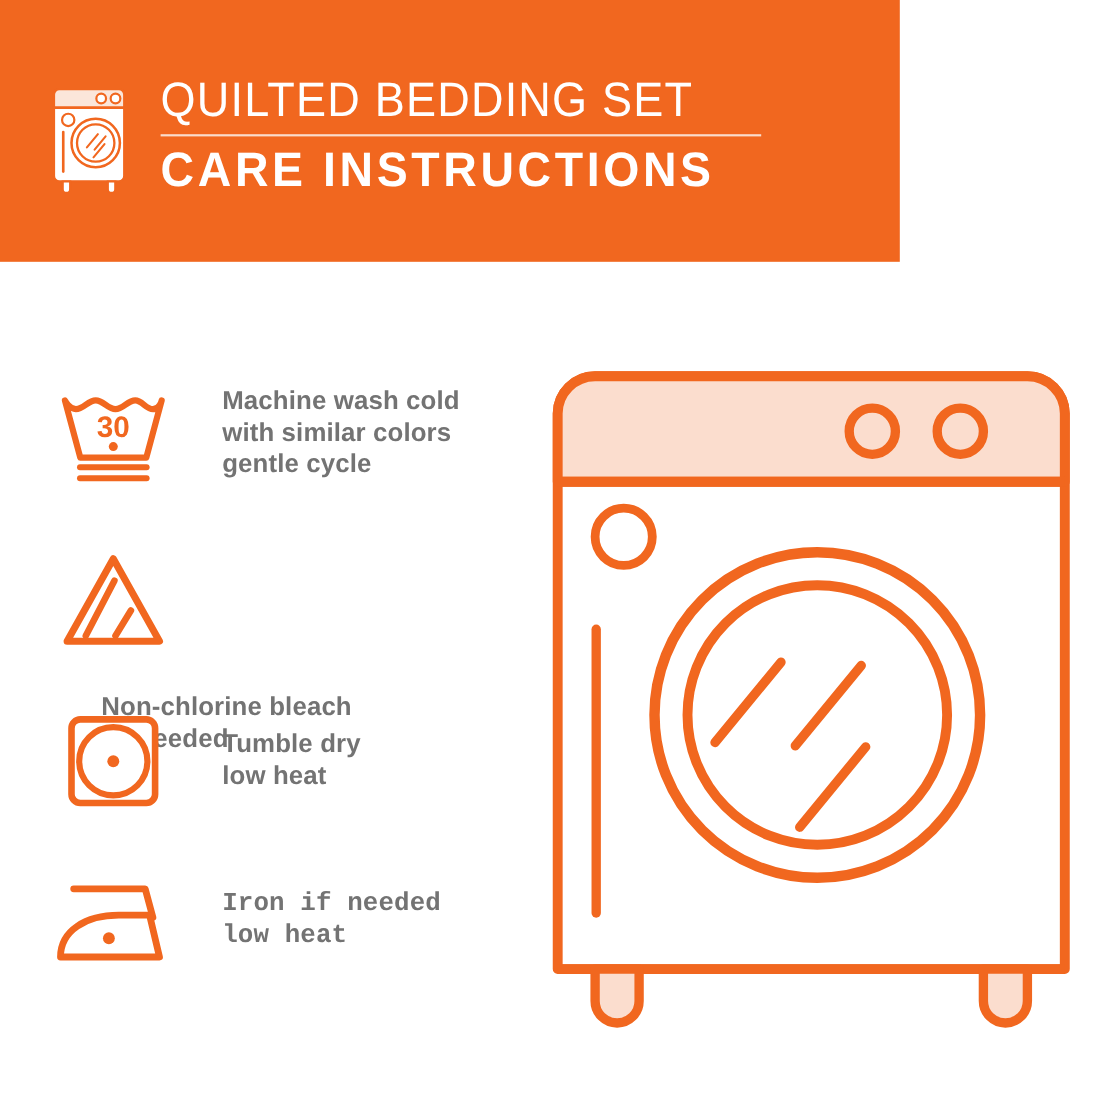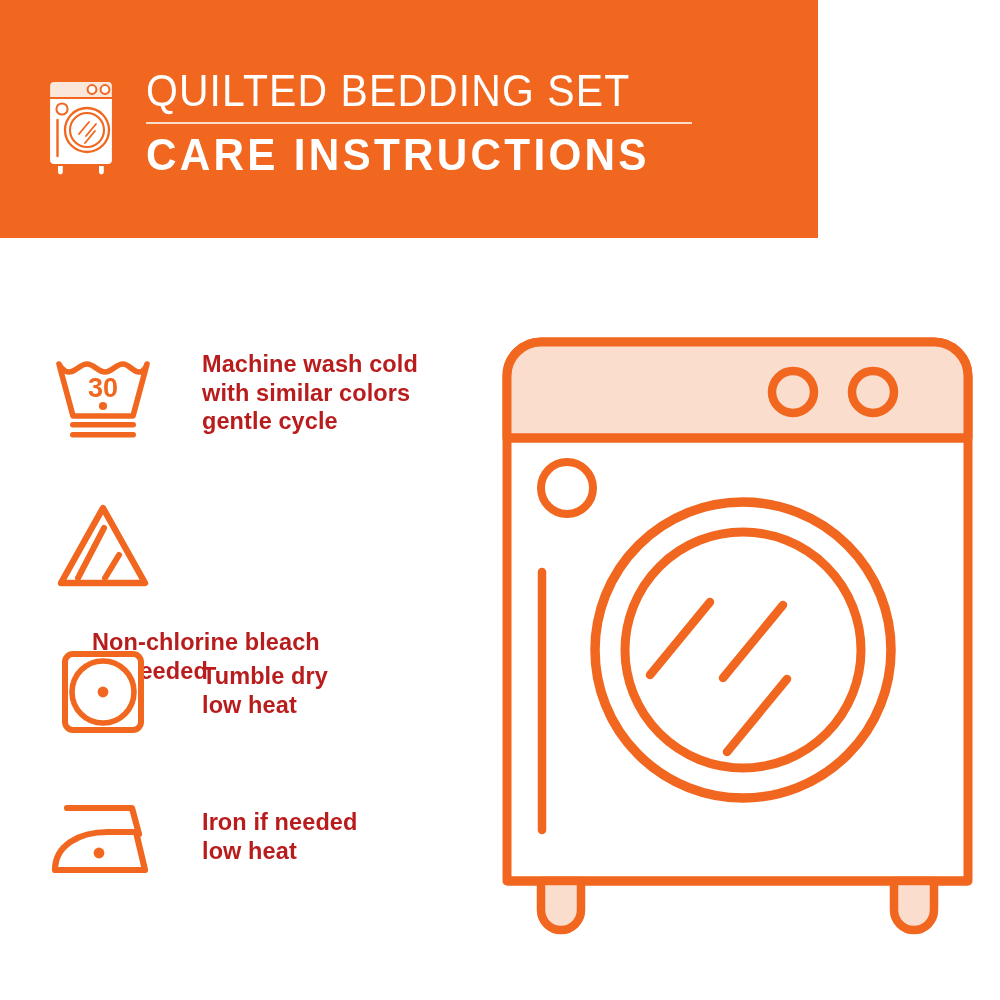--- a/index.html
+++ b/index.html
@@ -84,32 +84,32 @@
 
   .care-row {
     position: absolute;
     left: 48px;
     display: flex;
     align-items: flex-start;
   }
   .care-row.r0 { top: 106px; }
   .care-row.r1 { top: 260px; flex-direction: column; }
   .care-row.r2 { top: 402px; }
-  .care-row.r3 { top: 556px; }
+  .care-row.r3 { top: 556px; font-family: Liberation Mono, monospace; }
 
   .care-symbol {
     width: 110px;
     flex: 0 0 110px;
     display: flex;
     align-items: flex-start;
     justify-content: center;
   }
 
   .care-text {
-    color: #b91c1c;
+    color: #737373;
     font-size: 23.5px;
     font-weight: bold;
     line-height: 28.5px;
     letter-spacing: 0.1px;
     padding-left: 44px;
     padding-top: 6px;
     white-space: pre-line;
   }
   .care-row.r1 .care-text { padding-top: 20px; }
   .care-row.r2 .care-text { padding-top: 22px; }

